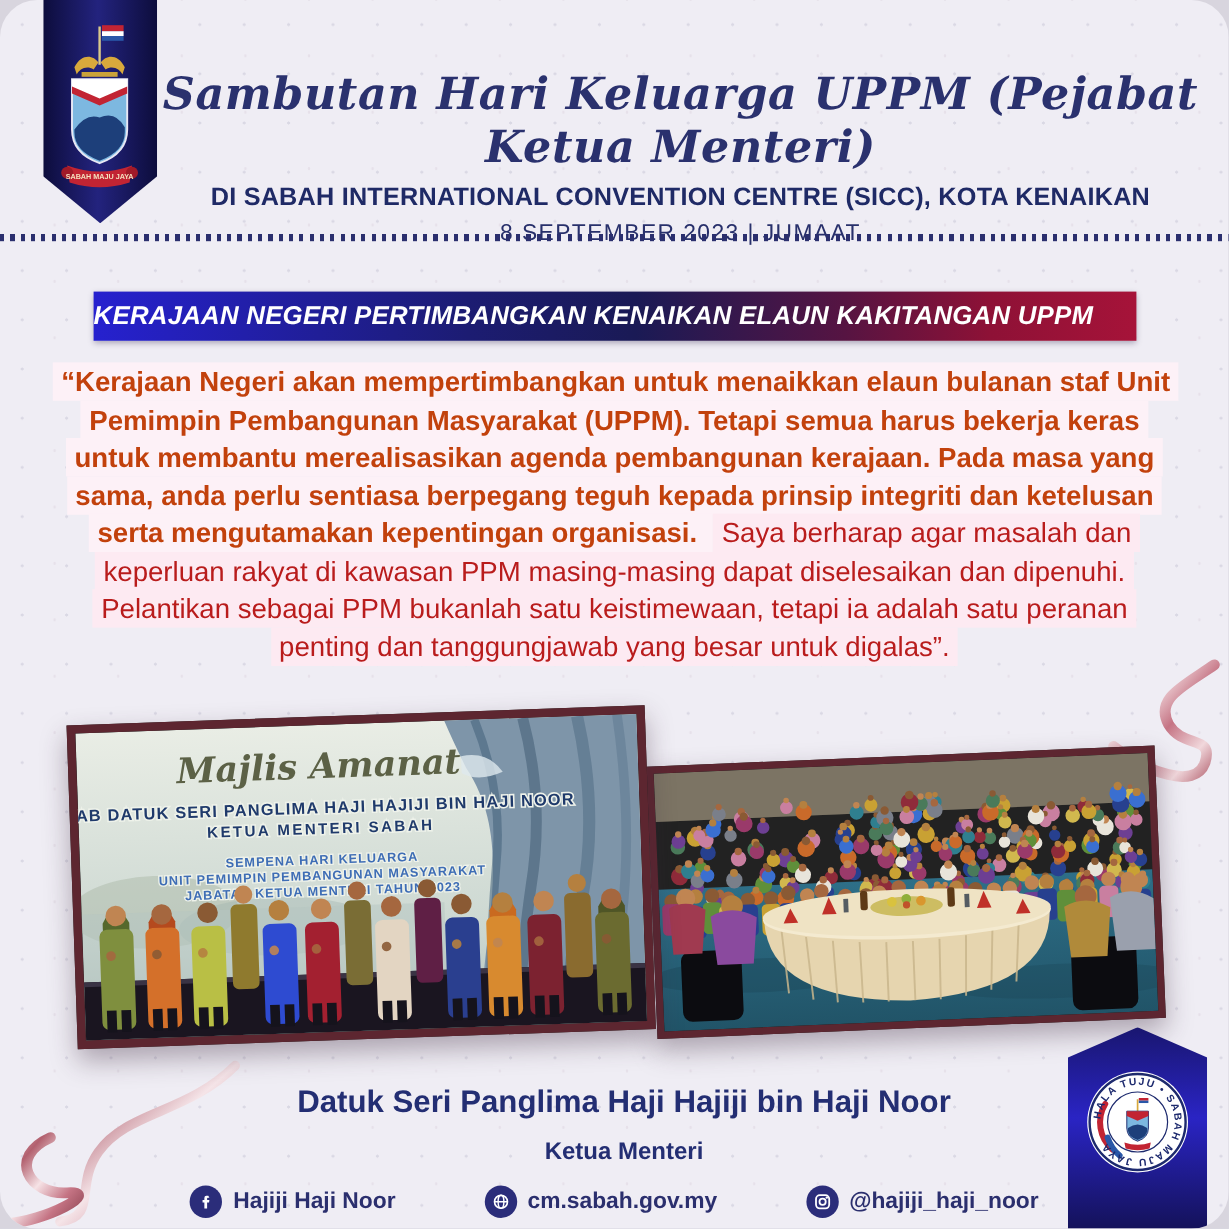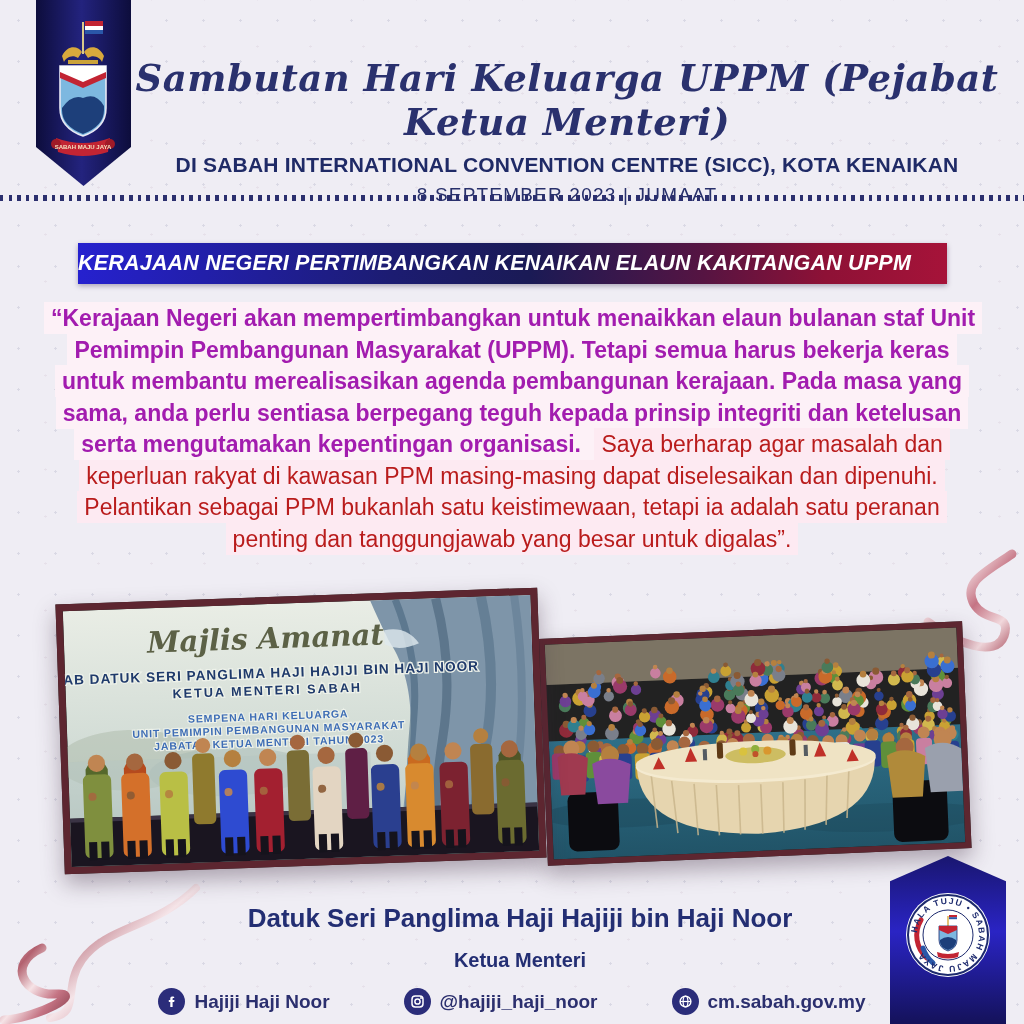--- a/index.html
+++ b/index.html
@@ -2,21 +2,21 @@
 <html><head>
 <meta charset="utf-8">
 <style>
   html,body{margin:0;padding:0;background:#d8d5de;}
   .page{position:relative;width:1024px;height:1024px;overflow:hidden;
     background-color:#efedf4;
     background-image:
       radial-gradient(rgba(90,90,130,.14) 1px, transparent 1.3px),
       radial-gradient(rgba(150,110,140,.10) 1px, transparent 1.3px);
     background-size:37px 41px,53px 47px;background-position:0 0,19px 23px;
-    font-family:"Liberation Sans", sans-serif;}
+    font-family:"Liberation Sans", sans-serif;border-radius:31px;}
 
   
   .pennant-left{position:absolute;left:36px;top:0;width:95px;height:186px;
     background:linear-gradient(90deg,#0d0d3c 0%,#23237e 48%,#0d0d3c 100%);
     clip-path:polygon(0 0,100% 0,100% 79%,50% 100%,0 79%);
     filter:drop-shadow(2px 3px 4px rgba(40,30,60,.45));}
   .pennant-left svg{position:absolute;left:12px;top:16px;}
 
   
   .header{position:absolute;left:118px;right:8px;top:56px;text-align:center;}
@@ -31,21 +31,21 @@
   
   .banner{position:absolute;left:78px;width:869px;top:243px;height:41px;
     background:linear-gradient(90deg,#2621cf 0%,#1c1c72 36%,#1a1a55 52%,#561442 72%,#8e1136 86%,#a61339 100%);
     display:flex;align-items:center;justify-content:flex-start;
     box-shadow:0 2px 5px rgba(40,30,70,.35);}
   .banner span{color:#ffffff;font-style:italic;font-weight:800;font-size:21.5px;letter-spacing:.2px;}
 
   
   .quote{position:absolute;left:44px;right:44px;top:303px;text-align:center;
     font-size:23px;font-weight:600;line-height:31.5px;}
-  .q-dark{color:#a21caf;background:#fdf1f7;padding:3px 7px;
+  .q-dark{color:#c2410c;background:#fdf1f7;padding:3px 7px;
     -webkit-box-decoration-break:clone;box-decoration-break:clone;}
   .q-pink{color:#b91c1c;font-weight:400;background:#fdeaf2;padding:3px 7px;
     -webkit-box-decoration-break:clone;box-decoration-break:clone;}
 
   
   .photo{position:absolute;border:7px solid #5d2630;background:#222;
     box-shadow:0 10px 22px rgba(60,40,60,.38);}
   .photo svg{display:block;}
   .photo-left{left:60px;top:596px;width:468px;height:256px;transform:rotate(-2deg);z-index:3;}
   .photo-right{left:543px;top:630px;width:412px;height:215px;transform:rotate(-2.4deg);z-index:2;border-width:6px;}
@@ -674,36 +674,36 @@
       <span class="f-icon">
         <svg width="15" height="15" viewBox="0 0 15 15">
             <path d="M9.6,2.5 L8,2.5 Q6.3,2.5 6.3,4.3 L6.3,6 L4.8,6 L4.8,8.1 L6.3,8.1 L6.3,13 L8.6,13 L8.6,8.1 L10.2,8.1 L10.5,6 L8.6,6 L8.6,4.6 Q8.6,4.1 9.2,4.1 L10.5,4.1 Z" fill="#fff"></path>
           </svg>
       </span>
       <span>Hajiji Haji Noor</span>
     </div>
     <div class="f-item">
       <span class="f-icon">
         <svg width="15" height="15" viewBox="0 0 15 15">
+          <circle cx="7.5" cy="7.5" r="5.4" fill="none" stroke="#fff" stroke-width="1.4"></circle>
+          <ellipse cx="7.5" cy="7.5" rx="2.4" ry="5.4" fill="none" stroke="#fff" stroke-width="1.2"></ellipse>
+          <line x1="2.1" y1="7.5" x2="12.9" y2="7.5" stroke="#fff" stroke-width="1.2"></line>
+        </svg>
+      </span>
+      <span>cm.sabah.gov.my</span>
+    </div>
+    <div class="f-item">
+      <span class="f-icon">
+        <svg width="15" height="15" viewBox="0 0 15 15">
           <rect x="2" y="2" width="11" height="11" rx="3.2" fill="none" stroke="#fff" stroke-width="1.5"></rect>
           <circle cx="7.5" cy="7.5" r="2.6" fill="none" stroke="#fff" stroke-width="1.5"></circle>
           <circle cx="11" cy="4" r="1" fill="#fff"></circle>
         </svg>
       </span>
       <span>@hajiji_haji_noor</span>
-    </div>
-    <div class="f-item">
-      <span class="f-icon">
-        <svg width="15" height="15" viewBox="0 0 15 15">
-          <circle cx="7.5" cy="7.5" r="5.4" fill="none" stroke="#fff" stroke-width="1.4"></circle>
-          <ellipse cx="7.5" cy="7.5" rx="2.4" ry="5.4" fill="none" stroke="#fff" stroke-width="1.2"></ellipse>
-          <line x1="2.1" y1="7.5" x2="12.9" y2="7.5" stroke="#fff" stroke-width="1.2"></line>
-        </svg>
-      </span>
-      <span>cm.sabah.gov.my</span>
     </div>
   </div>
 
   <div class="pennant-right">
     <div class="badge-circle">
       <svg width="86" height="86" viewBox="0 0 86 86">
         <circle cx="43" cy="43" r="42" fill="#ffffff"></circle>
         <circle cx="43" cy="43" r="40" fill="none" stroke="#1d2a6e" stroke-width="2"></circle>
         <circle cx="43" cy="43" r="25" fill="none" stroke="#1d2a6e" stroke-width="1"></circle>
         <path d="M22,66 A30,30 0 0 1 16,28" stroke="#c22433" stroke-width="5" fill="none" stroke-linecap="round"></path>

